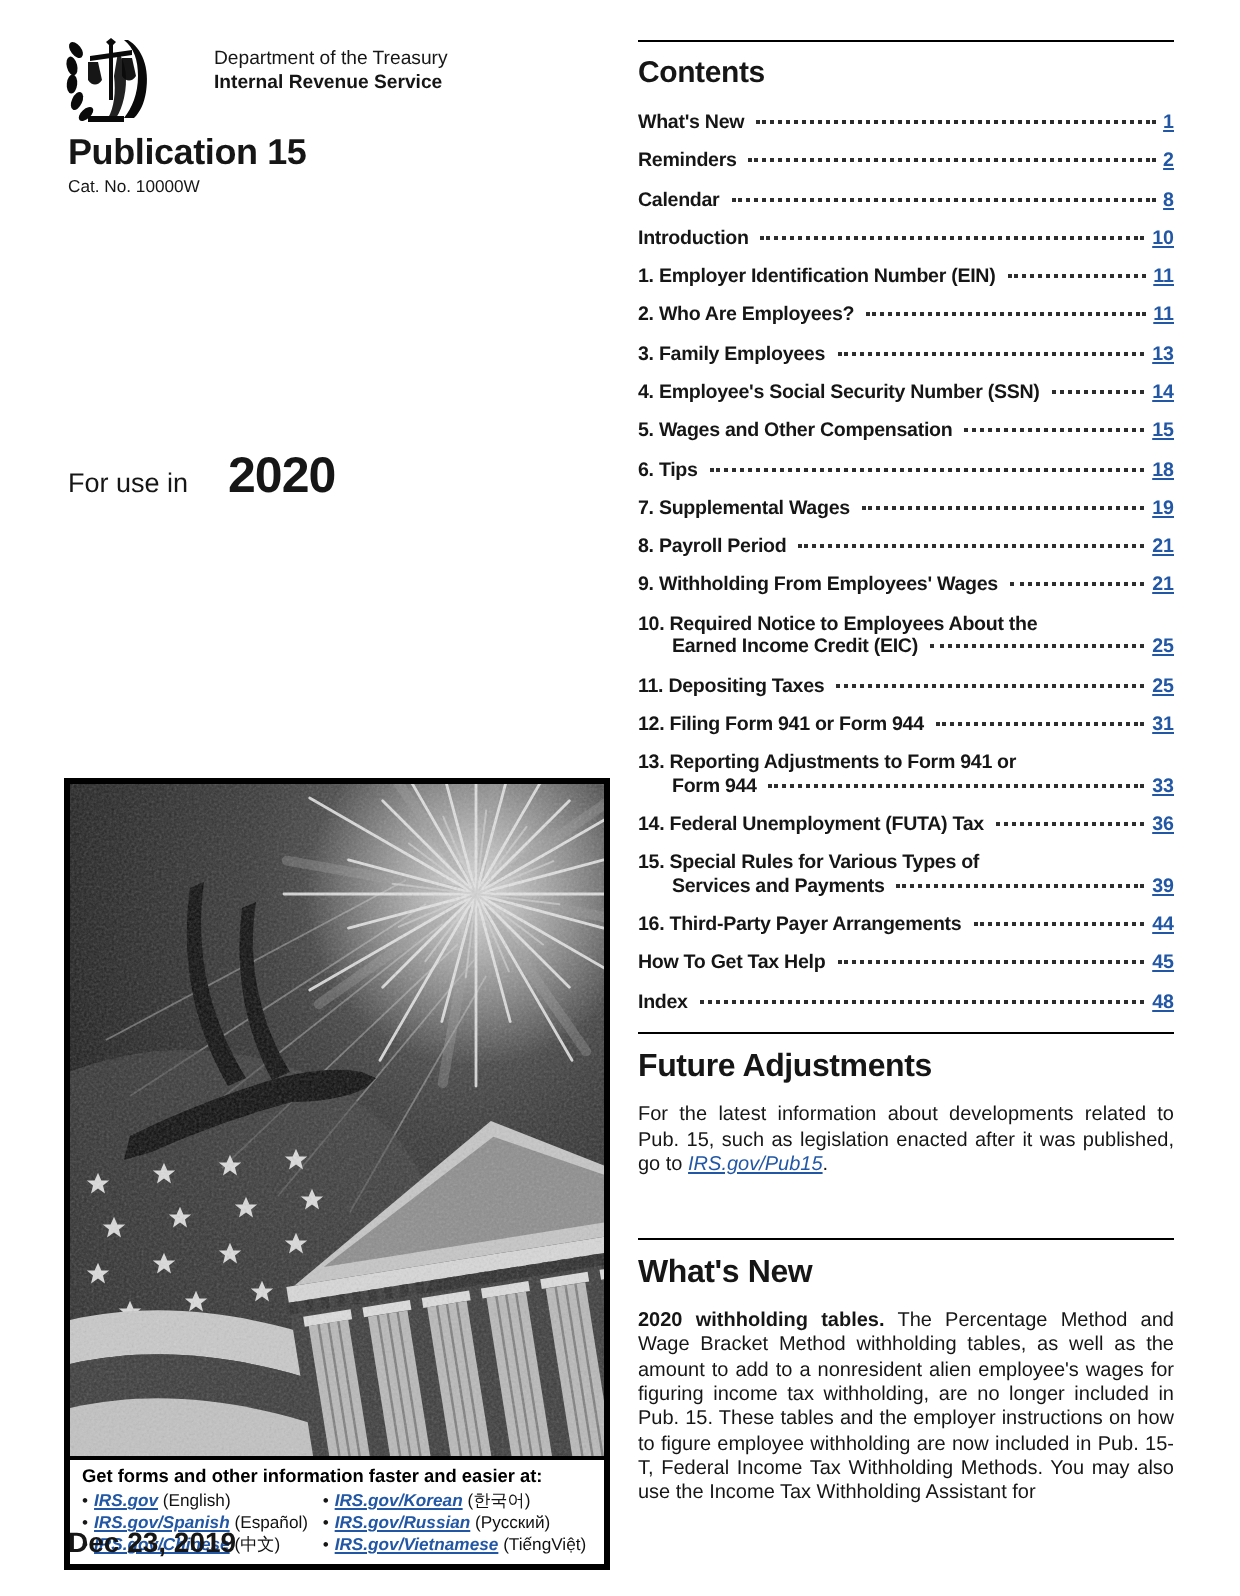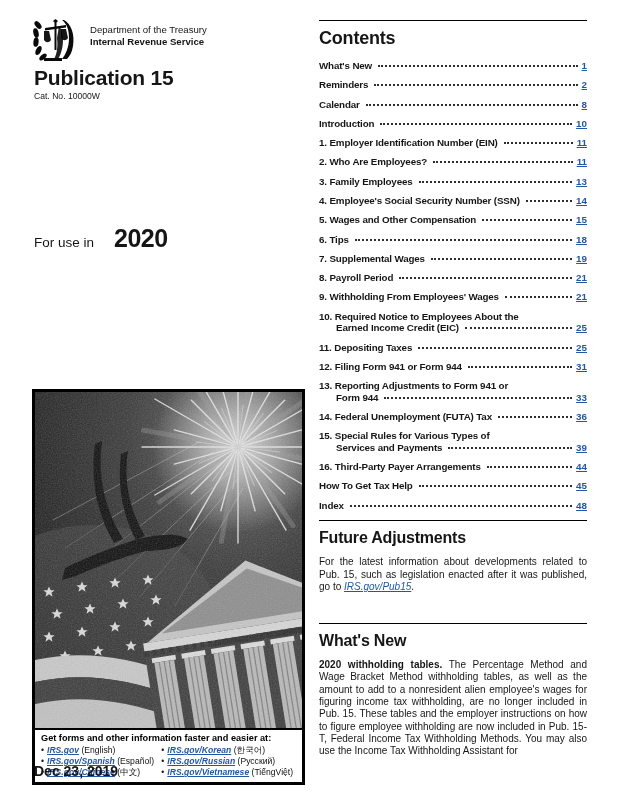--- a/index.html
+++ b/index.html
@@ -10,25 +10,25 @@
     margin: 0 auto;
     background: #ffffff;
     color: #161616;
     font-family: "Liberation Sans", "DejaVu Sans", sans-serif;
     overflow: hidden;
   }
 
   
   .brand { position: absolute; left: 31px; top: 16px; display: flex; }
   .brand-logo { width: 50px; height: 47px; }
-  .brand-text { margin-left: 9px; padding-top: 8px; font-size: 9.6px; line-height: 11.5px; }
+  .brand-text { margin-left: 26px; padding-top: 8px; font-size: 9.6px; line-height: 11.5px; }
   .brand-text .bold { font-weight: bold; }
 
   .pubblock { position: absolute; left: 34px; top: 66px; }
-  .pub-title { font-size: 21px; font-weight: bold; letter-spacing: -0.2px; }
+  .pub-title { font-size: 18px; font-weight: bold; letter-spacing: -0.2px; }
   .cat-no { font-size: 8.6px; margin-top: 1px; }
 
   .main-title { position: absolute; left: 32px; top: 100px; font-size: 33px; font-weight: bold; line-height: 37px; letter-spacing: -0.8px; }
 
   .foruse { position: absolute; left: 34px; top: 224px; display: flex; align-items: baseline; }
   .foruse-prefix { font-size: 13.5px; }
   .foruse-year { font-size: 25px; font-weight: bold; margin-left: 20px; letter-spacing: -0.5px; }
 
   .cover { position: absolute; left: 32px; top: 357px; width: 273px; border: 3px solid #000; background: #000; margin-top: 32px; }
   .cover-photo { display: block; width: 267px; height: 336px; background: #111; }
@@ -42,21 +42,21 @@
   .lb-link { color: #2257a5; font-weight: bold; font-style: italic; text-decoration: underline; cursor: pointer; }
   .lb-lang { color: #111; }
 
   .pub-date { position: absolute; left: 34px; top: 763px; font-size: 14px; font-weight: bold; }
 
   
   .rightcol { position: absolute; left: 319px; top: 0; width: 268px; }
   .hr { border: none; border-top: 1.7px solid #000; height: 0; }
   .hr-contents { margin-top: 20px; }
   .hr-mid { margin-top: 9px; }
-  .contents-heading { font-size: 18px; font-weight: bold; margin: 7px 0 11px; letter-spacing: -0.2px; }
+  .contents-heading { font-size: 15px; font-weight: bold; margin: 7px 0 11px; letter-spacing: -0.2px; }
 
   .toc { }
   .toc-entry { margin-bottom: 7.7px; line-height: 11.6px; }
   .toc-row { display: flex; align-items: baseline; }
   .toc-label { font-weight: bold; font-size: 9.8px; white-space: nowrap; letter-spacing: -0.15px; }
   .toc-cont { padding-left: 17px; }
   .toc-dots { flex: 1 1 auto; min-width: 6px; margin: 0 4px 0 6px; border-bottom: 2px dotted #2e2e2e; transform: translateY(-2px); }
   .toc-page { font-weight: bold; font-size: 9.8px; color: #2257a5; text-decoration: underline; cursor: pointer; }
 
   .section-heading { font-size: 16px; font-weight: bold; margin: 8px 0 9px; letter-spacing: -0.2px; }

